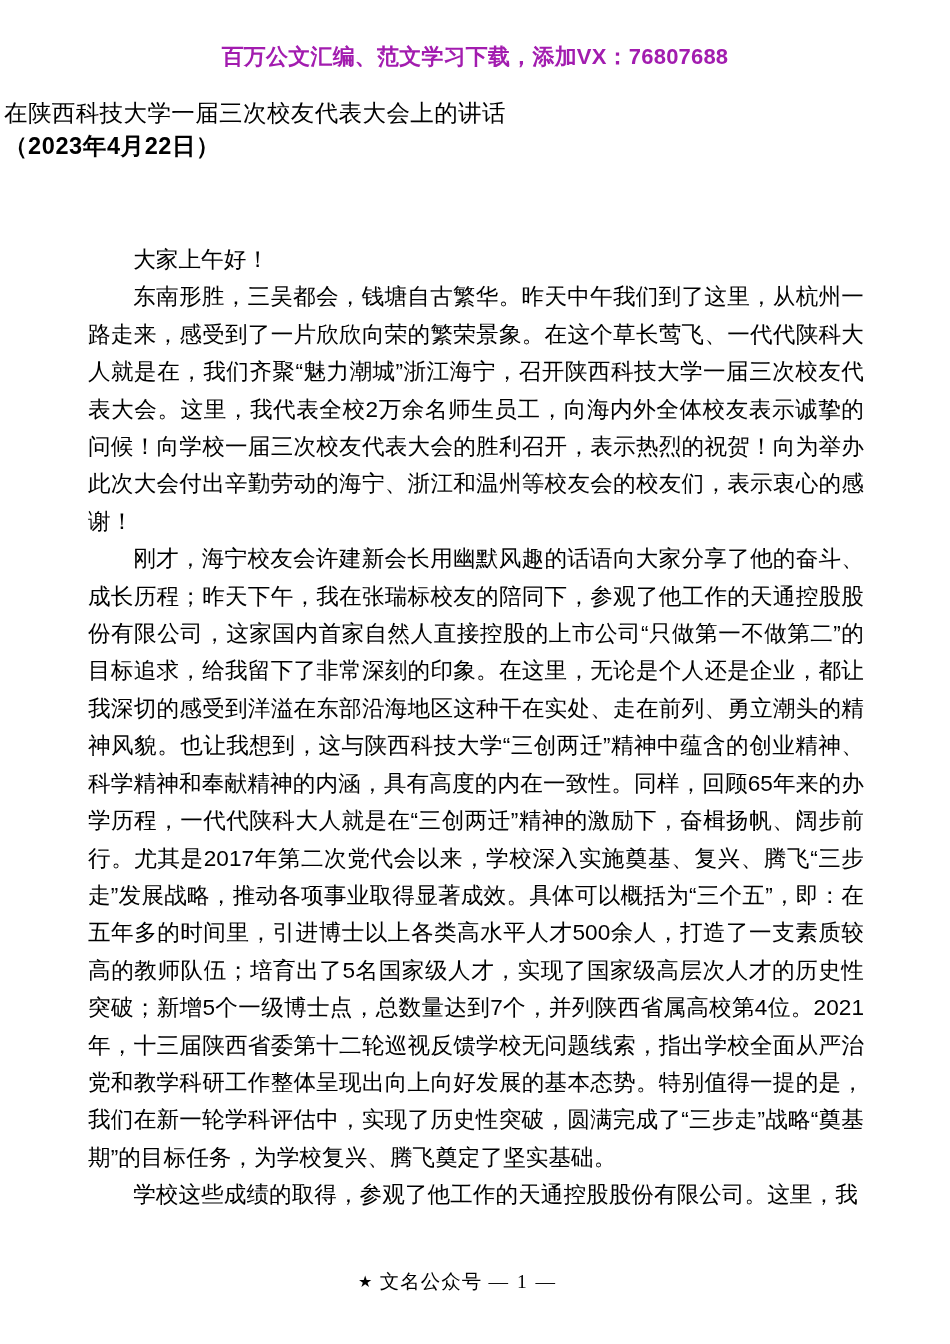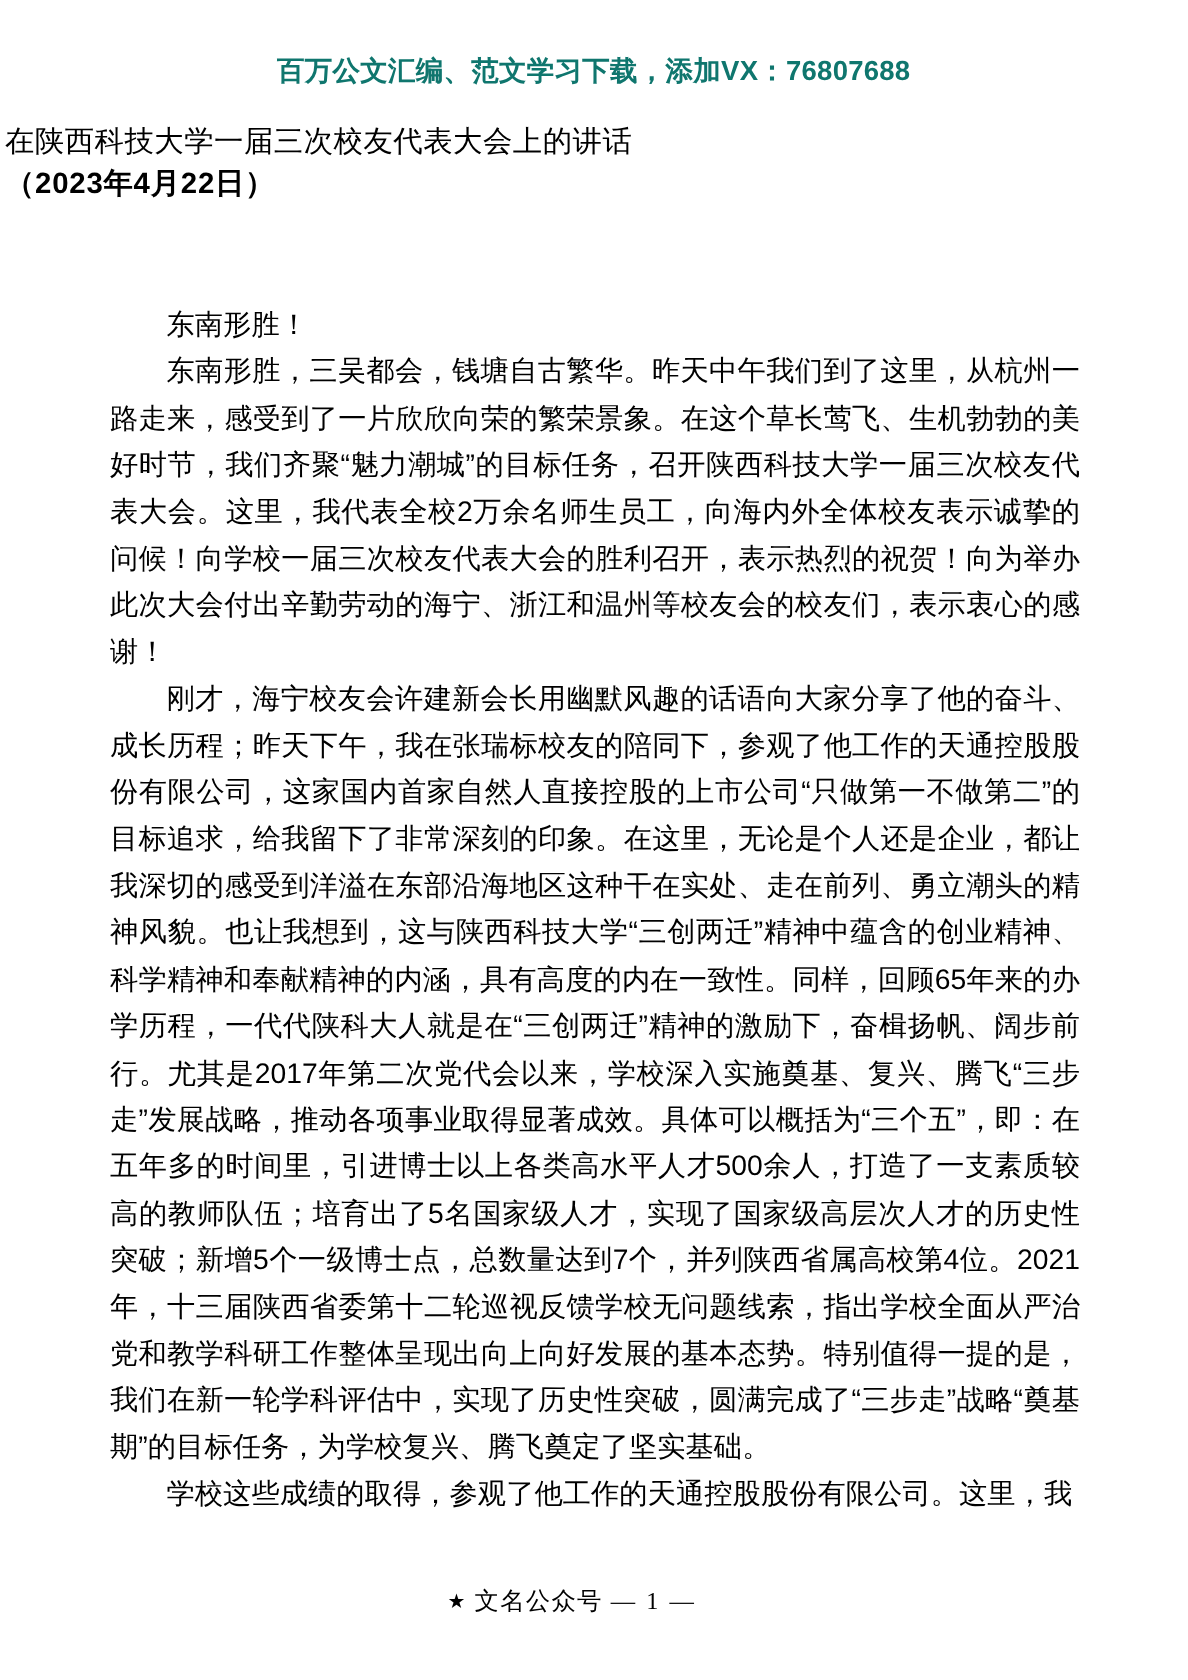--- a/index.html
+++ b/index.html
@@ -99,30 +99,30 @@
   .footer .pageno {
     font-family: "Liberation Serif", "DejaVu Serif", serif;
     letter-spacing: 2px;
   }
 </style>
 </head>
 <body>
 
 <div class="page">
 
-  <div class="promo-banner" style="color: #0f766e;">百万公文汇编、范文学习下载，添加VX：76807688</div>
+  <div class="promo-banner" style="color: #a21caf;">百万公文汇编、范文学习下载，添加VX：76807688</div>
 
   <div class="title-block">
     <div class="title-line">在陕西科技大学一届三次校友代表大会上的讲话</div>
     <div class="title-line date">（2023年4月22日）</div>
   </div>
 
   <div class="body-area">
-    <p class="para indent">东南形胜！</p>
-    <p class="para indent">东南形胜，三吴都会，钱塘自古繁华。昨天中午我们到了这里，从杭州一路走来，感受到了一片欣欣向荣的繁荣景象。在这个草长莺飞、生机勃勃的美好时节，我们齐聚“魅力潮城”的目标任务，召开陕西科技大学一届三次校友代表大会。这里，我代表全校2万余名师生员工，向海内外全体校友表示诚挚的问候！向学校一届三次校友代表大会的胜利召开，表示热烈的祝贺！向为举办此次大会付出辛勤劳动的海宁、浙江和温州等校友会的校友们，表示衷心的感谢！</p>
+    <p class="para indent">大家上午好！</p>
+    <p class="para indent">东南形胜，三吴都会，钱塘自古繁华。昨天中午我们到了这里，从杭州一路走来，感受到了一片欣欣向荣的繁荣景象。在这个草长莺飞、一代代陕科大人就是在，我们齐聚“魅力潮城”浙江海宁，召开陕西科技大学一届三次校友代表大会。这里，我代表全校2万余名师生员工，向海内外全体校友表示诚挚的问候！向学校一届三次校友代表大会的胜利召开，表示热烈的祝贺！向为举办此次大会付出辛勤劳动的海宁、浙江和温州等校友会的校友们，表示衷心的感谢！</p>
     <p class="para indent">刚才，海宁校友会许建新会长用幽默风趣的话语向大家分享了他的奋斗、成长历程；昨天下午，我在张瑞标校友的陪同下，参观了他工作的天通控股股份有限公司，这家国内首家自然人直接控股的上市公司“只做第一不做第二”的目标追求，给我留下了非常深刻的印象。在这里，无论是个人还是企业，都让我深切的感受到洋溢在东部沿海地区这种干在实处、走在前列、勇立潮头的精神风貌。也让我想到，这与陕西科技大学“三创两迁”精神中蕴含的创业精神、科学精神和奉献精神的内涵，具有高度的内在一致性。同样，回顾65年来的办学历程，一代代陕科大人就是在“三创两迁”精神的激励下，奋楫扬帆、阔步前行。尤其是2017年第二次党代会以来，学校深入实施奠基、复兴、腾飞“三步走”发展战略，推动各项事业取得显著成效。具体可以概括为“三个五”，即：在五年多的时间里，引进博士以上各类高水平人才500余人，打造了一支素质较高的教师队伍；培育出了5名国家级人才，实现了国家级高层次人才的历史性突破；新增5个一级博士点，总数量达到7个，并列陕西省属高校第4位。2021年，十三届陕西省委第十二轮巡视反馈学校无问题线索，指出学校全面从严治党和教学科研工作整体呈现出向上向好发展的基本态势。特别值得一提的是，我们在新一轮学科评估中，实现了历史性突破，圆满完成了“三步走”战略“奠基期”的目标任务，为学校复兴、腾飞奠定了坚实基础。</p>
     <p class="para indent">学校这些成绩的取得，参观了他工作的天通控股股份有限公司。这里，我</p>
   </div>
 
   <div class="footer">
     <span class="star">★</span>
     <span>文名公众号</span>
     <span class="pageno">— 1 —</span>
   </div>
 

